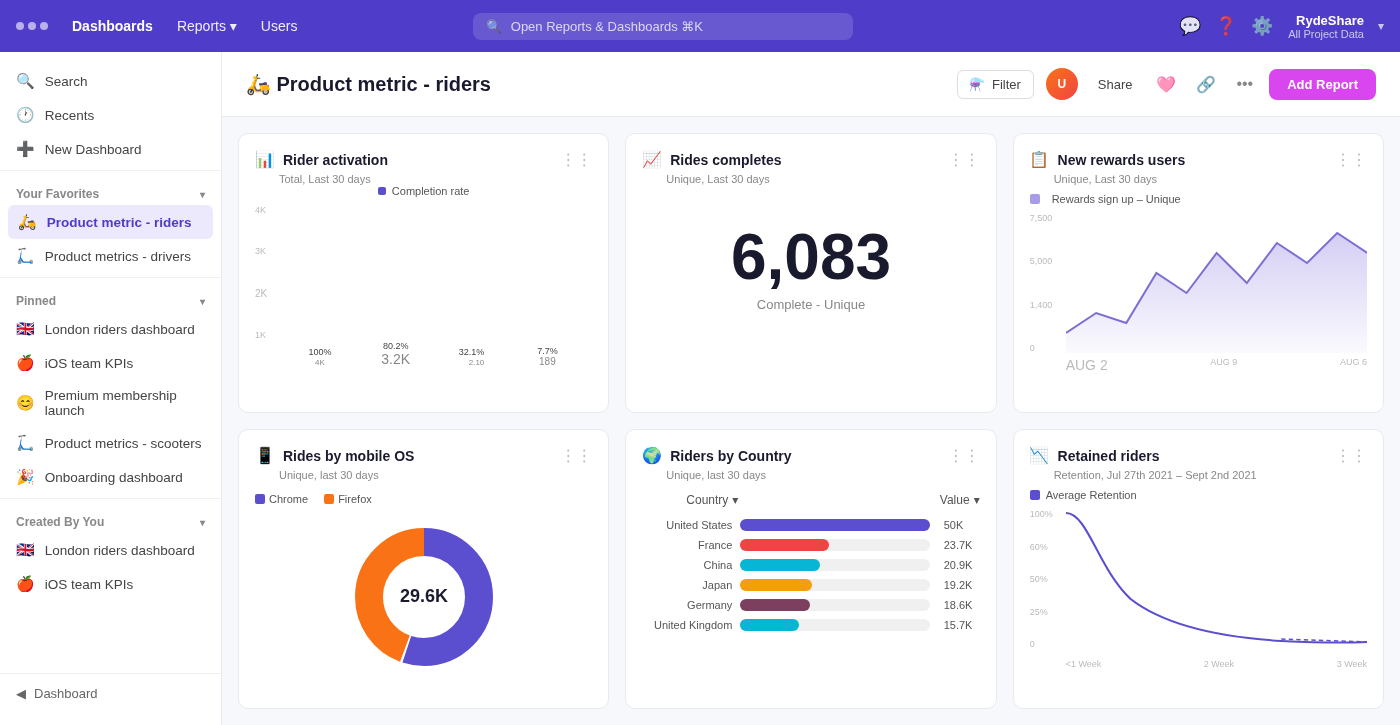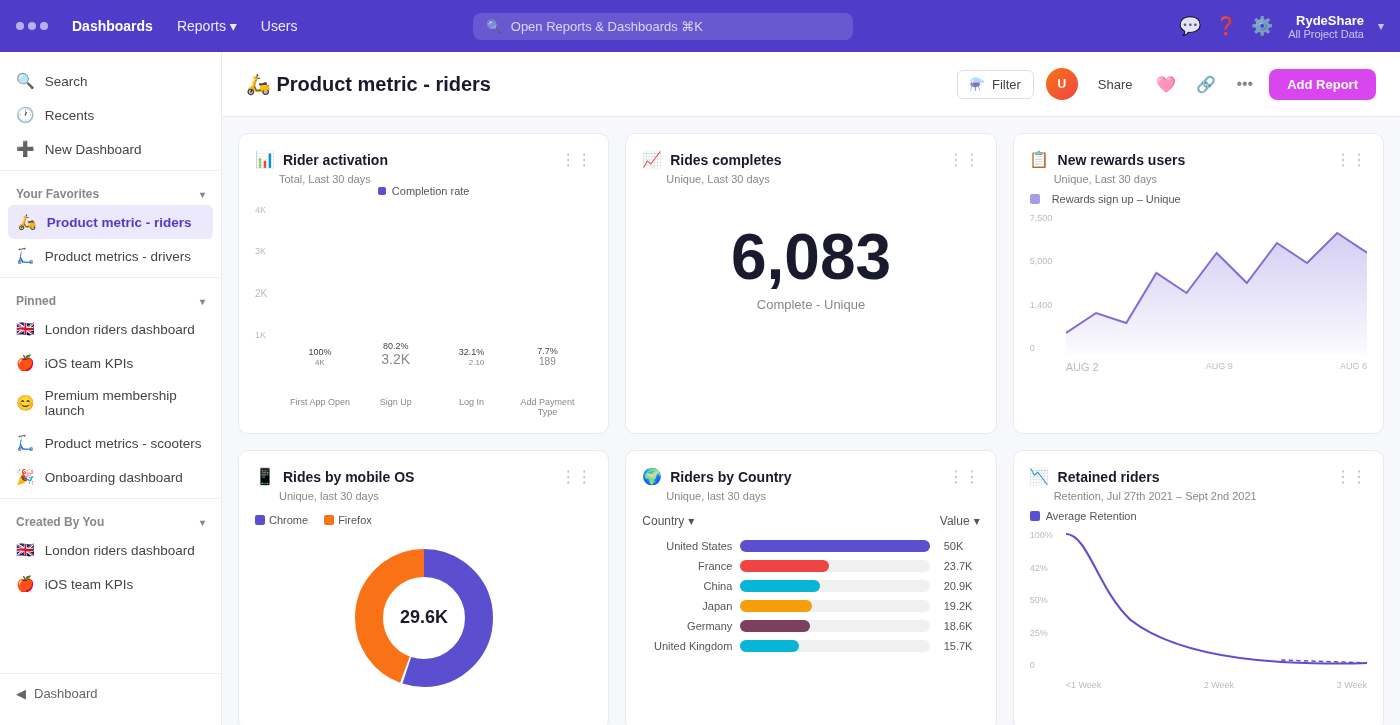--- a/index.html
+++ b/index.html
@@ -261,26 +261,20 @@
             <div class="bar-group" style="flex:1;">
               <div style="font-size:9px;color:#444;text-align:right;white-space:nowrap;">32.1%<br><span style="font-size:8px;color:#888;">2.10</span></div>
               <div style="background:#a89ce8;width:100%;height:32%;border-radius:4px 4px 0 0;"></div>
             </div>
             <div class="bar-group" style="flex:1;">
               <div style="font-size:9px;color:#444;text-align:center;white-space:nowrap;">7.7%<br><span style="font-size:10px;color:#888;">189</span></div>
               <div style="background:#a89ce8;width:100%;height:8%;border-radius:4px 4px 0 0;"></div>
             </div>
           </div>
         </div>
-        <div style="display:flex; gap:6px; padding: 0 10px 0 30px; margin-top:2px;">
-          <span style="flex:1;font-size:9px;color:#888;text-align:center;">First App Open</span>
-          <span style="flex:1;font-size:9px;color:#888;text-align:center;">Sign Up</span>
-          <span style="flex:1;font-size:9px;color:#888;text-align:center;">Log In</span>
-          <span style="flex:1;font-size:9px;color:#888;text-align:center;">Add Payment Type</span>
-        </div>
       </div>
 
       <div class="card">
         <div class="card-header">
           <div class="card-title-row">
             <span class="card-icon">📈</span>
             <span class="card-title">Rides completes</span>
           </div>
           <span class="card-menu">⋮⋮</span>
         </div>
@@ -315,21 +309,21 @@
               <linearGradient id="areaGrad" x1="0" y1="0" x2="0" y2="1">
                 <stop offset="0%" stop-color="#a89ce8" stop-opacity="0.5"></stop>
                 <stop offset="100%" stop-color="#a89ce8" stop-opacity="0.05"></stop>
               </linearGradient>
             </defs>
             <path d="M0,120 L30,100 L60,110 L90,60 L120,80 L150,40 L180,70 L210,30 L240,50 L270,20 L300,40 L300,140 L0,140 Z" fill="url(#areaGrad)" stroke="none"></path>
             <path d="M0,120 L30,100 L60,110 L90,60 L120,80 L150,40 L180,70 L210,30 L240,50 L270,20 L300,40" fill="none" stroke="#7c6fd4" stroke-width="2"></path>
           </svg>
 
           <div style="position:absolute;bottom:0;left:36px;right:0;display:flex;justify-content:space-between;">
-            <span style="font-size:11px;color:#bbb;">AUG 2</span>
+            <span style="font-size:14px;color:#bbb;">AUG 2</span>
             <span style="font-size:9px;color:#bbb;">AUG 9</span>
             <span style="font-size:9px;color:#bbb;">AUG 6</span>
           </div>
         </div>
       </div>
 
       <div class="card">
         <div class="card-header">
           <div class="card-title-row">
             <span class="card-icon">📱</span>
@@ -364,21 +358,21 @@
       <div class="card">
         <div class="card-header">
           <div class="card-title-row">
             <span class="card-icon">🌍</span>
             <span class="card-title">Riders by Country</span>
           </div>
           <span class="card-menu">⋮⋮</span>
         </div>
         <div class="card-subtitle">Unique, last 30 days</div>
 
-        <div class="country-header" style="margin-top:12px;">
+        <div class="country-header" style="margin-top:12px;margin-left:44px;">
           <div class="country-header-item">
             <span>Country</span>
             <span>▾</span>
           </div>
           <div class="country-header-item">
             <span>Value</span>
             <span>▾</span>
           </div>
         </div>
 
@@ -444,21 +438,21 @@
         </div>
         <div class="card-subtitle">Retention, Jul 27th 2021 – Sept 2nd 2021</div>
         <div style="display:flex;align-items:center;gap:6px;font-size:11px;color:#555;margin:8px 0;">
           <div style="width:10px;height:10px;background:#5b4fcf;border-radius:2px;"></div>
           <span>Average Retention</span>
         </div>
         <div style="position:relative;height:160px;">
 
           <div style="position:absolute;left:0;top:0;bottom:20px;display:flex;flex-direction:column;justify-content:space-between;width:36px;">
             <span style="font-size:9px;color:#bbb;">100%</span>
-            <span style="font-size:9px;color:#bbb;">42%</span>
+            <span style="font-size:9px;color:#bbb;">60%</span>
             <span style="font-size:9px;color:#bbb;">50%</span>
             <span style="font-size:9px;color:#bbb;">25%</span>
             <span style="font-size:9px;color:#bbb;">0</span>
           </div>
           <svg style="position:absolute;left:36px;right:0;top:0;bottom:20px;width:calc(100% - 36px);height:140px;" viewBox="0 0 280 140" preserveAspectRatio="none">
             <path d="M0,4 C20,4 30,60 60,90 C90,115 140,128 200,132 C240,134 260,134 280,133" fill="none" stroke="#5b4fcf" stroke-width="2"></path>
             <line x1="200" y1="130" x2="280" y2="133" stroke="#5b4fcf" stroke-width="1.5" stroke-dasharray="4,3"></line>
           </svg>
 
           <div style="position:absolute;bottom:0;left:36px;right:0;display:flex;justify-content:space-between;">

